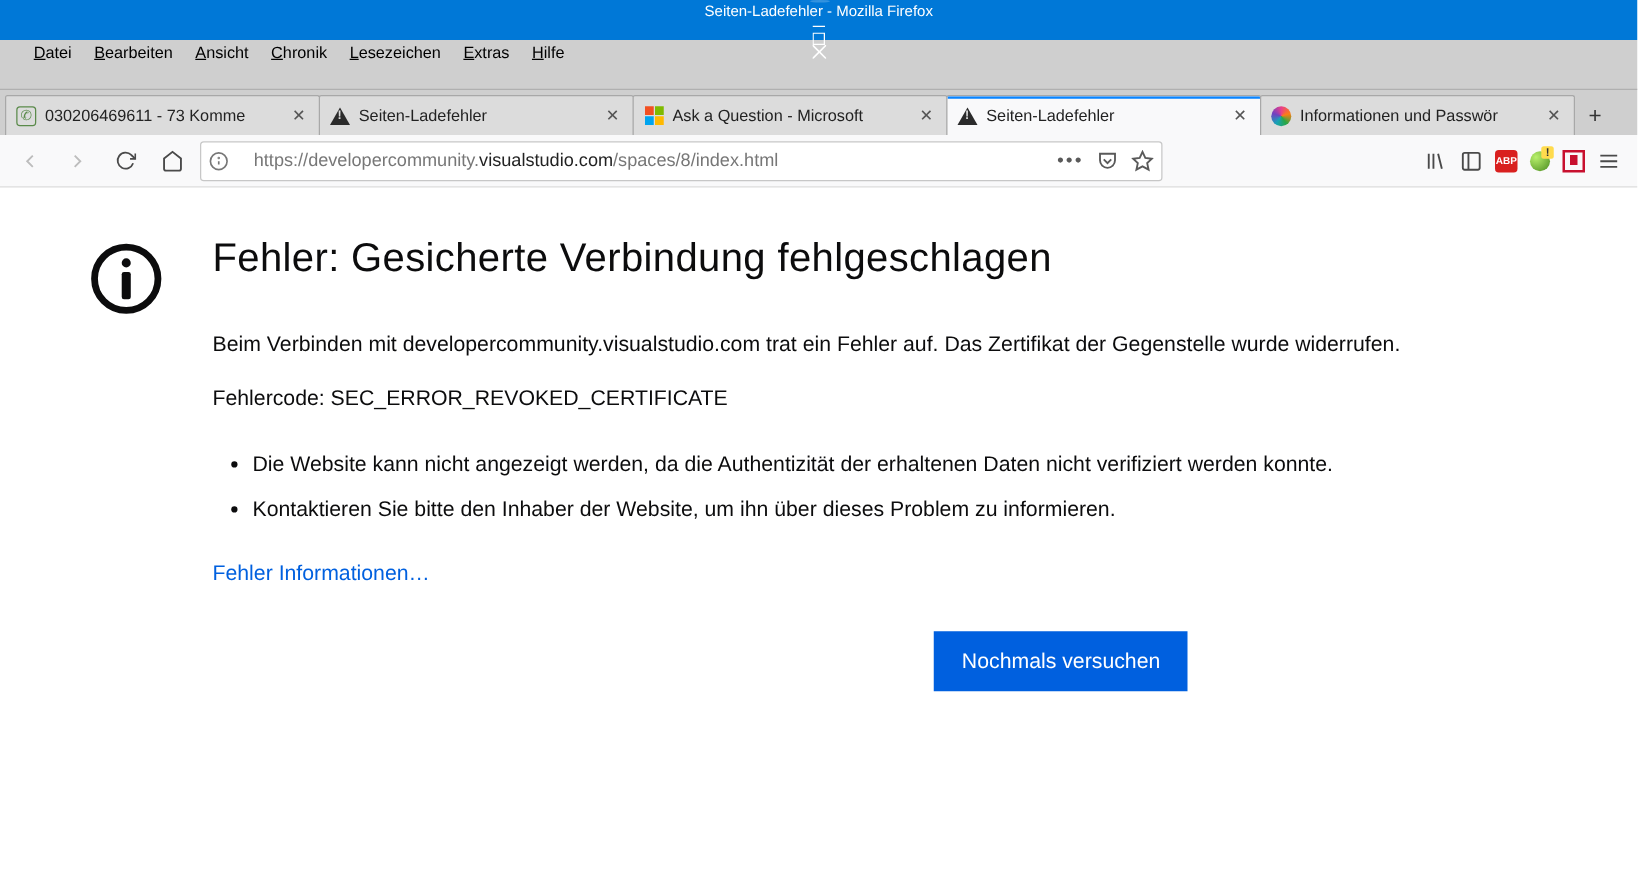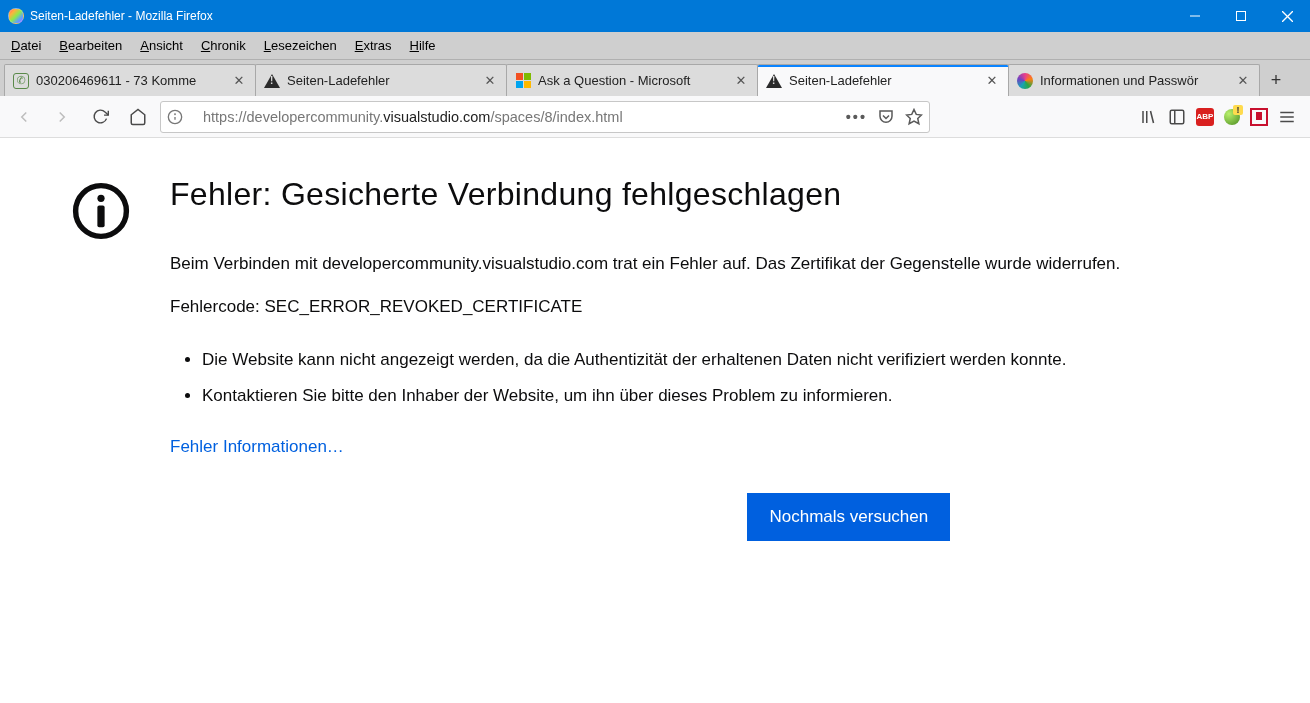--- a/index.html
+++ b/index.html
@@ -1,26 +1,26 @@
 <!DOCTYPE html>
 <html><head>
 <meta charset="utf-8">
 <style>
 * { margin:0; padding:0; box-sizing:border-box; font-family:"Segoe UI",Tahoma,sans-serif; }
 body { width:1310px; height:703px; background:#fff; overflow:hidden; }
 
 
-.titlebar { height:32px; background:#0078d7; display:flex; align-items:center; color:#fff; font-size:12px; }
+.titlebar { height:32px; background:#0078d7; display:flex; align-items:center; color:#fff; font-size:12px;flex-direction:column; }
 .titlebar-icon { width:16px; height:16px; margin:0 6px 0 8px; border-radius:50%; background:linear-gradient(135deg,#ff5f5f,#ffb13d,#8ee94b,#5ea0ff,#b45fff); border:1px solid #fff3; }
 .titlebar-text { flex:1; }
 .win-btn { width:46px; height:32px; display:flex; align-items:center; justify-content:center; }
 .win-btn svg { stroke:#fff; fill:none; }
 
 
-.menubar { height:28px; background:#cfcfcf; display:flex; align-items:center; padding:0 2px; font-size:13px; border-bottom:1px solid #b0b0b0; }
+.menubar { height:40px; background:#cfcfcf; display:flex; align-items:flex-start; padding:0 18px; font-size:13px; border-bottom:1px solid #b0b0b0; }
 .menubar span { padding:2px 9px; }
 .menubar span u { text-decoration:underline; }
 
 
 .tabstrip { height:36px; background:#cfcfcf; display:flex; align-items:flex-end; padding:0 4px; gap:0; }
 .tab { height:32px; flex:1; max-width:252px; background:#dcdcdc; border:1px solid #a8a8a8; border-bottom:none; display:flex; align-items:center; padding:0 8px; font-size:13px; color:#222; gap:7px; border-radius:2px 2px 0 0; margin-right:-1px; position:relative; overflow:hidden; }
 .tab.active { background:#f9f9fa; z-index:2; }
 .tab.active::before { content:""; position:absolute; top:0; left:0; right:0; height:2px; background:#0a84ff; }
 .tab-title { flex:1; white-space:nowrap; overflow:hidden; text-overflow:ellipsis; }
 .tab-close { width:16px; height:16px; display:flex; align-items:center; justify-content:center; color:#555; }

